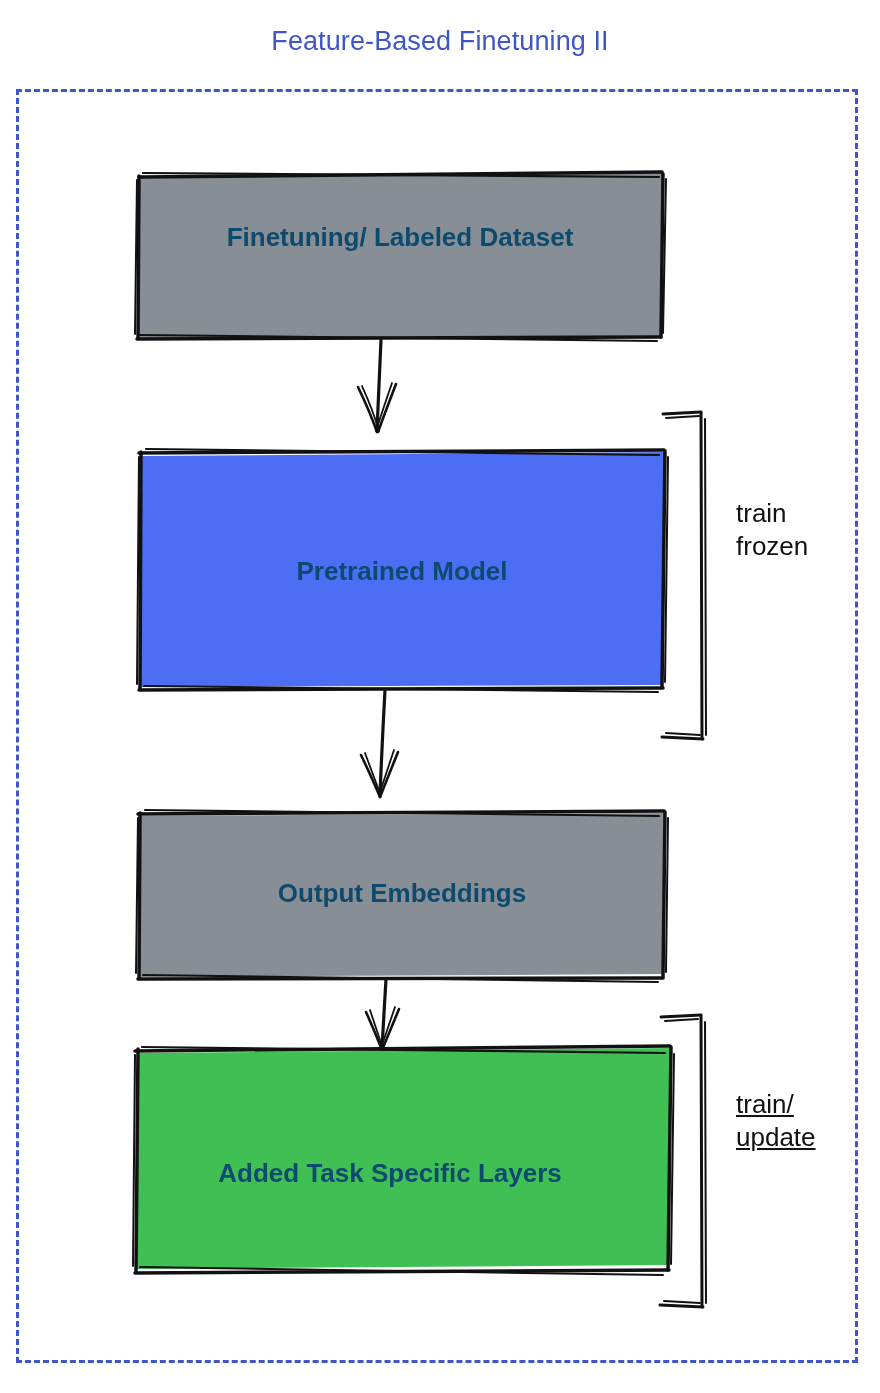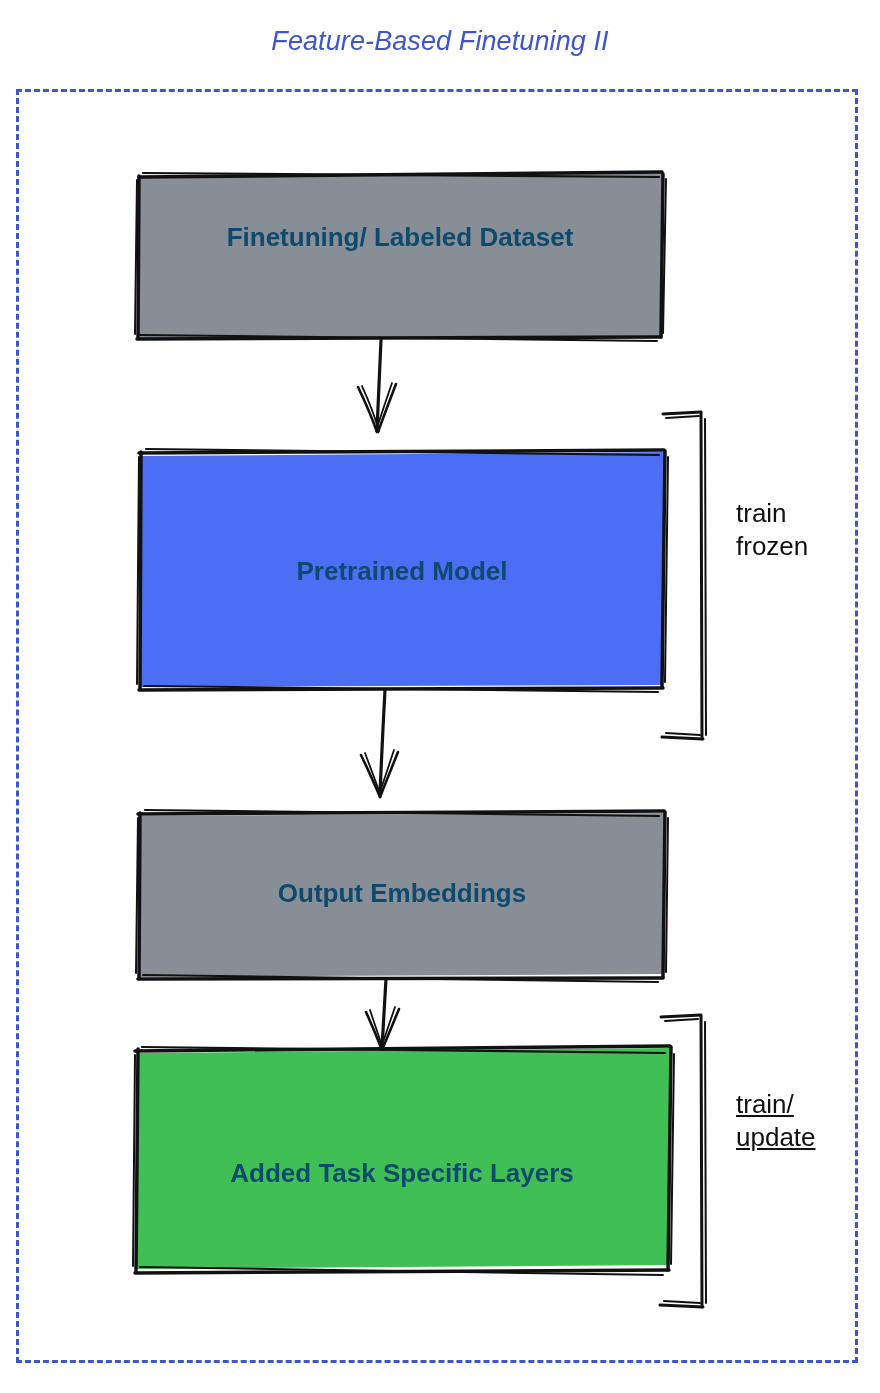--- a/index.html
+++ b/index.html
@@ -24,21 +24,20 @@
     position: absolute;
     left: 0;
     top: 26px;
     width: 880px;
     text-align: center;
     font-size: 27px;
     font-weight: 400;
     color: #3f56c8;
     letter-spacing: 0.1px;
     white-space: nowrap;
-    font-style: italic;
   }
 
   
   .frame {
     position: absolute;
     left: 16px;
     top: 89px;
     width: 842px;
     height: 1274px;
     border: 3px dashed #3f56c8;
@@ -62,21 +61,21 @@
     color: #0c4a6e;
     font-size: 26px;
     font-weight: 700;
     white-space: nowrap;
     text-align: center;
     pointer-events: none;
   }
   .node-label.lbl-dataset   { left: 136px; top: 222px; width: 528px; }
   .node-label.lbl-pretrained{ left: 138px; top: 556px; width: 528px; }
   .node-label.lbl-embed     { left: 138px; top: 878px; width: 528px; }
-  .node-label.lbl-task      { left: 136px; top: 1158px; width: 532px; }
+  .node-label.lbl-task      { left: 124px; top: 1158px; width: 532px; }
 
   
   .annot {
     position: absolute;
     color: #111111;
     font-size: 26px;
     line-height: 1.28;
     white-space: pre-line;
   }
   .annot.annot-frozen { left: 736px; top: 497px; }

